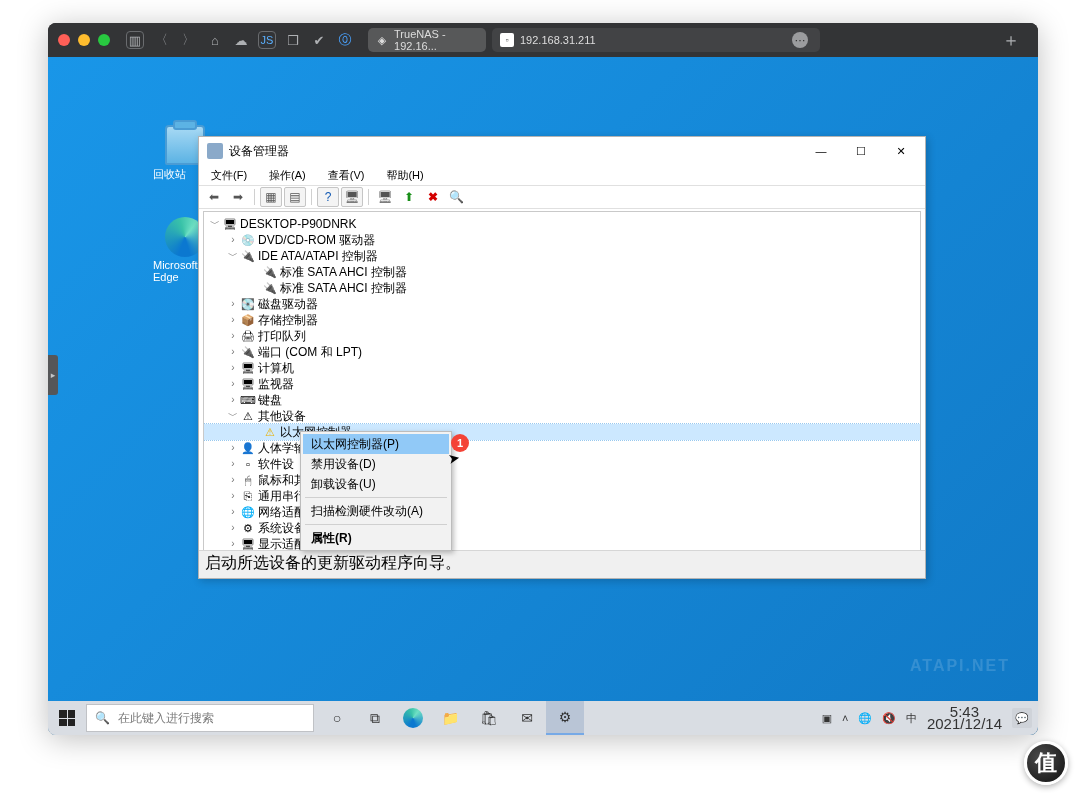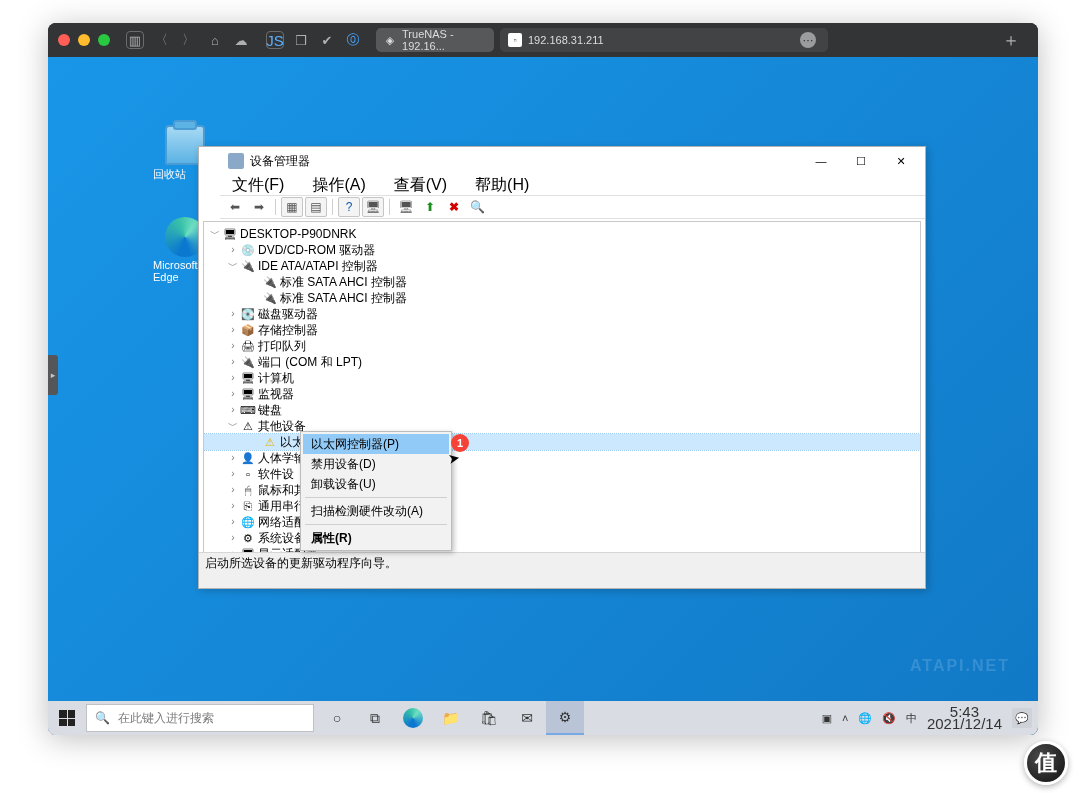--- a/index.html
+++ b/index.html
@@ -29,38 +29,38 @@
 
 .desk-icon { position:absolute; width:64px; text-align:left; color:#fff; font-size:11px;}
 .desk-icon .ico{width:40px;height:40px;margin:0 auto 2px;}
 .recycle{left:105px; top:68px;}
 .recycle .ico{ background:linear-gradient(#a7d9f4,#5cb3e4); border-radius:4px 4px 2px 2px; border:2px solid #4a9cd4; position:relative;}
 .recycle .ico::before{content:"";position:absolute;left:6px;right:6px;height:6px;top:-7px;background:#5cb3e4;border:2px solid #4a9cd4;border-radius:3px;}
 .edge{left:105px; top:160px;}
 .edge .ico{ border-radius:50%; background:conic-gradient(from 200deg,#0b78d0,#39c2a8 40%,#6fe0c4 55%,#0b78d0 90%);}
 
 
-.devmgr { position:absolute; left:150px; top:89px; width:728px; height:443px; background:#fff; border:1px solid #b3b3b3; box-shadow:2px 2px 8px rgba(0,0,0,0.2);padding-left:21px;}
+.devmgr { position:absolute; left:150px; top:79px; width:728px; height:443px; background:#fff; border:1px solid #b3b3b3; box-shadow:2px 2px 8px rgba(0,0,0,0.2);}
 .titlebar{height:28px;display:flex;align-items:center;padding:0 4px 0 8px;font-size:12px;}
 .titlebar .ti{width:16px;height:16px;margin-right:6px;background:#8aa9c9;border-radius:2px;position:relative;}
 .win-btns{margin-left:auto;display:flex;}
 .win-btn{width:40px;height:24px;display:flex;align-items:center;justify-content:center;font-size:11px;color:#000;}
-.menubar{height:20px;display:flex;align-items:center;padding:0 6px;font-size:16px;gap:16px;}
+.menubar{height:20px;display:flex;align-items:center;padding:0 6px;font-size:11px;gap:10px;}
 .menubar span{padding:1px 6px;}
 .toolbar2{height:24px;border-top:1px solid #e0e0e0;border-bottom:1px solid #e0e0e0;display:flex;align-items:center;padding:0 4px;gap:2px;}
 .tbtn{width:22px;height:20px;display:flex;align-items:center;justify-content:center;font-size:12px;color:#555;border-radius:2px;}
 .tbtn.bx{border:1px solid #c5c5c5;background:#f4f4f4;}
 .sep{width:1px;height:16px;background:#d0d0d0;margin:0 3px;}
 .tree-container{position:absolute;left:4px;right:4px;top:74px;bottom:22px;border:1px solid #c9c9c9;overflow:hidden;background:#fff;}
 .tree{padding:4px 0;font-size:12px;line-height:16px;}
 .node{display:flex;align-items:center;height:16px;white-space:nowrap;}
 .exp{width:14px;text-align:center;color:#777;font-size:10px;}
 .ico-s{width:16px;height:14px;display:flex;align-items:center;justify-content:center;font-size:11px;margin-right:2px;}
 .sel{background:#cce8ff;outline:1px dotted #99c9ef;}
-.statusbar{position:absolute;left:0;right:0;bottom:0;height:36px;background:#f0f0f0;border-top:1px solid #d6d6d6;font-size:12px;padding:2px 6px;}
+.statusbar{position:absolute;left:0;right:0;bottom:0;height:28px;background:#f0f0f0;border-top:1px solid #d6d6d6;font-size:16px;padding:2px 6px;}
 
 
 .ctx{position:absolute;left:252px;top:374px;width:152px;background:#f2f2f2;border:1px solid #bcbcbc;box-shadow:2px 2px 5px rgba(0,0,0,0.25);font-size:12px;padding:2px;}
 .ctx .mi{padding:3px 8px;height:20px;display:flex;align-items:center;position:relative;}
 .ctx .mi.hl{background:#91c9f7;}
 .ctx .msep{height:1px;background:#d0d0d0;margin:3px 2px;}
 .badge-1{position:absolute;right:-20px;top:0;width:18px;height:18px;border-radius:50%;background:#f44336;color:#fff;display:flex;align-items:center;justify-content:center;font-size:11px;font-weight:bold;}
 .cursor{position:absolute;left:400px;top:393px;font-size:14px;color:#000;transform:rotate(-10deg);pointer-events:none;}
 
 
@@ -90,21 +90,21 @@
     <div class="traffic-lights">
       <div class="dot red"></div>
       <div class="dot yellow"></div>
       <div class="dot green"></div>
     </div>
     <div class="tb-icon box">▥</div>
     <div class="arrow">〈</div>
     <div class="arrow">〉</div>
     <div class="tb-icon">⌂</div>
     <div class="tb-icon">☁</div>
-    <div class="tb-icon box" style="color:#5ab0ff;font-size:15px;margin-left:8px;">JS</div>
+    <div class="tb-icon box" style="color:#5ab0ff;font-size:11px;">JS</div>
     <div class="tb-icon">❒</div>
     <div class="tb-icon">✔</div>
     <div class="tb-icon" style="color:#4aa3ff;">⓪</div>
     <div class="tab-bar">
       <div class="tab active" style="width:118px;">
         <span class="favicon">◈</span>
         <span>TrueNAS - 192.16...</span>
       </div>
       <div class="tab inactive" style="width:328px;justify-content:flex-start;">
         <span class="favicon" style="background:#fff;color:#555;font-size:9px;border-radius:2px;">▫</span>

